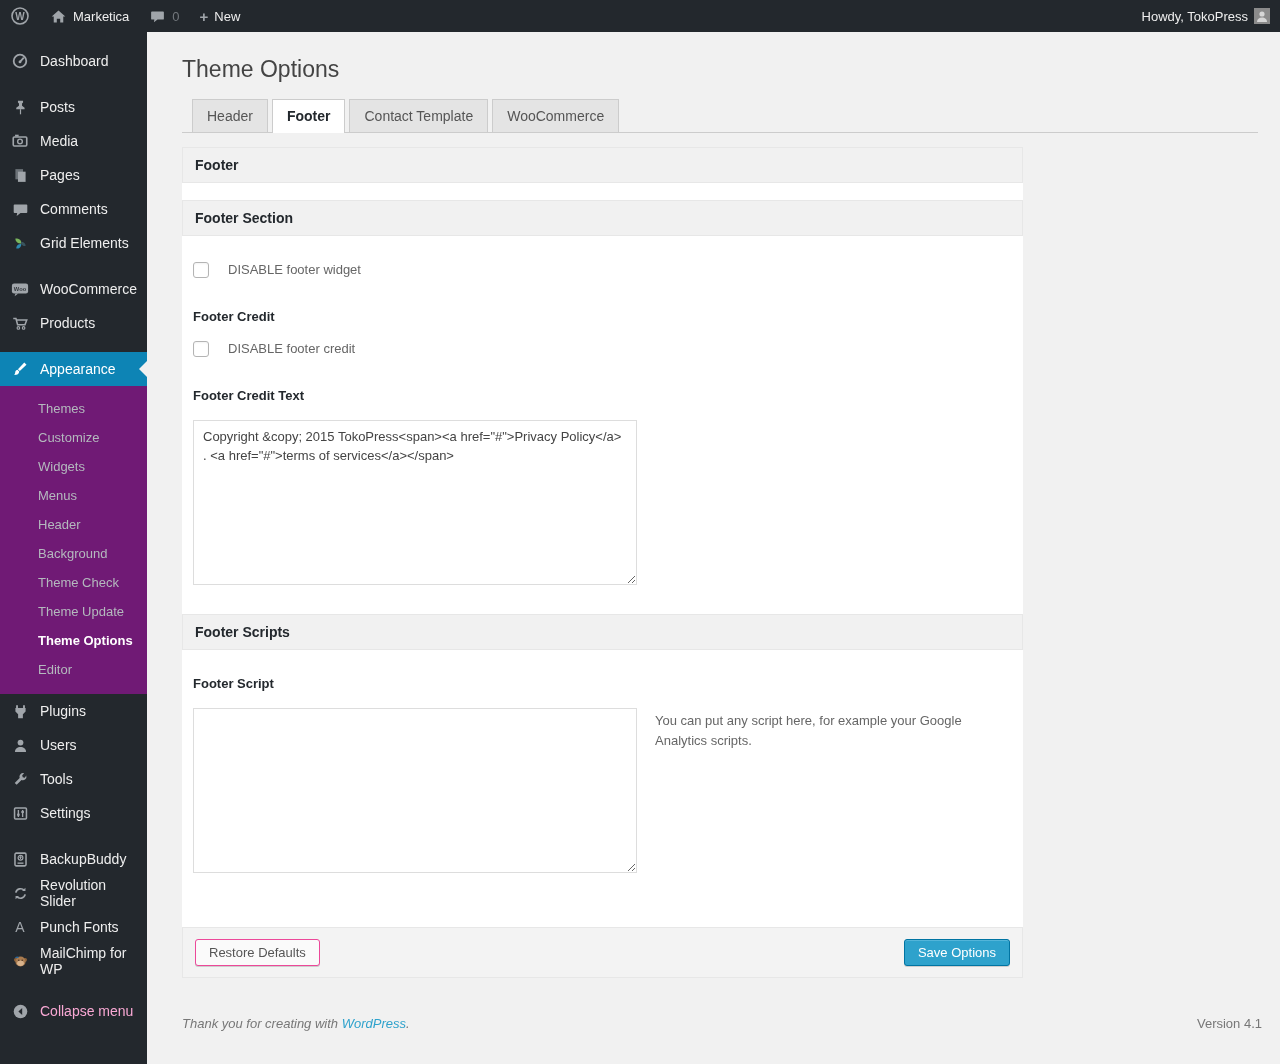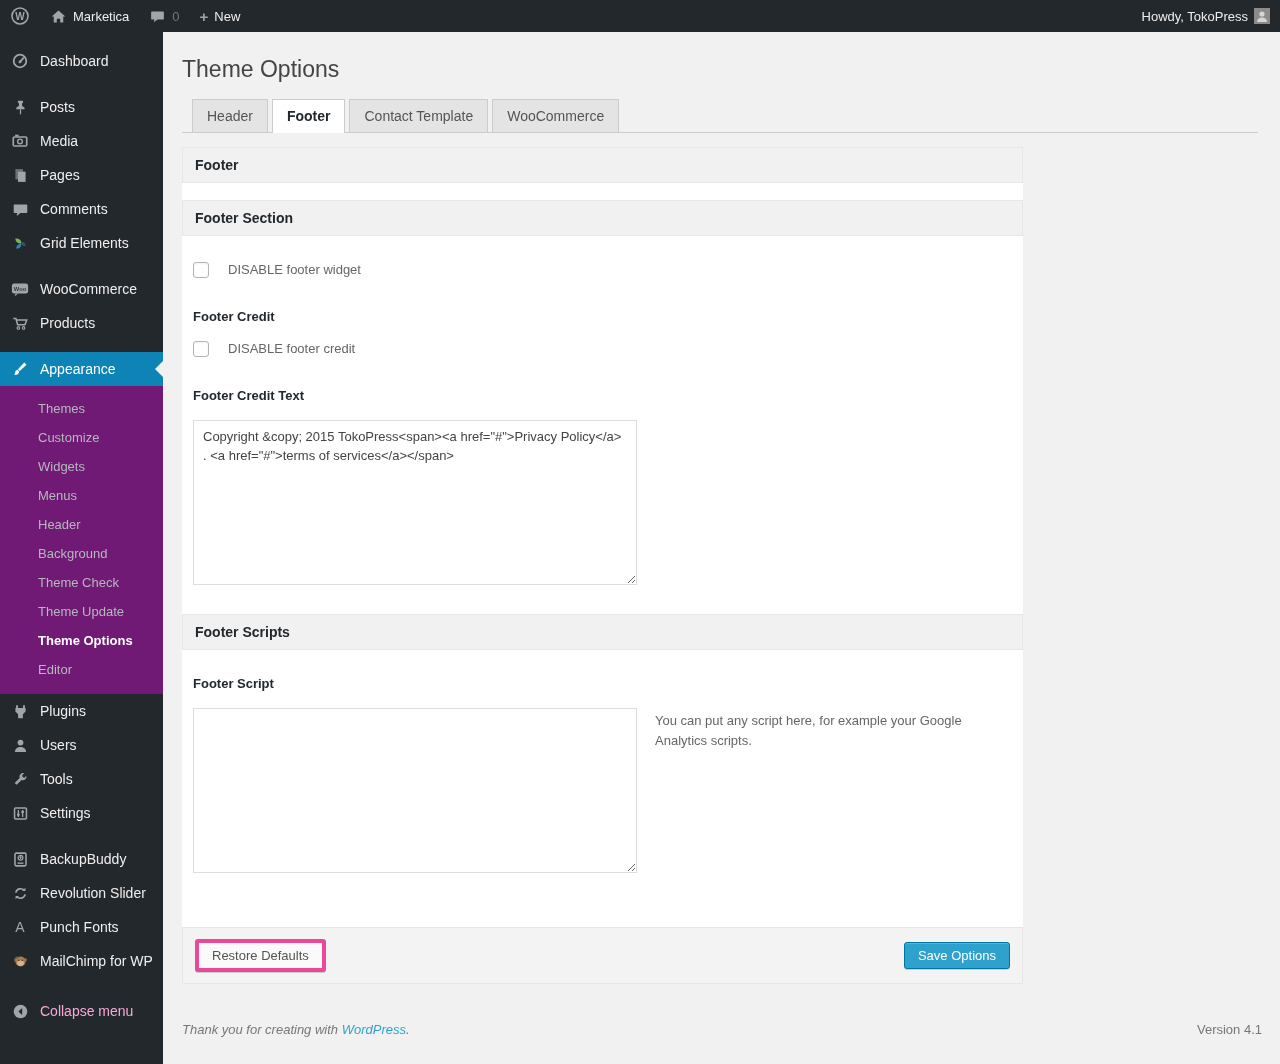--- a/index.html
+++ b/index.html
@@ -14,21 +14,21 @@
     background:#23282d; color:#eee; display:flex; align-items:center;
     font-size:13px;
   }
   .ab-item { display:flex; align-items:center; gap:6px; padding:0 10px; height:32px; cursor:pointer; }
   .ab-count { color:#72777c; }
   .ab-right { margin-left:auto; display:flex; align-items:center; }
   .ab-plus { font-size:15px; color:#a0a5aa; font-weight:bold; line-height:1; }
   .avatar { width:16px; height:16px; background:#8b8b8b; display:inline-block; }
   
   #sidebar {
-    position:fixed; top:32px; left:0; bottom:0; width:163px;
+    position:fixed; top:32px; left:0; bottom:0; width:147px;
     background:#23282d; color:#eee; padding-top:12px; font-size:14px;
   }
   .menu-item {
     display:flex; align-items:center; gap:10px; padding:0 8px 0 10px;
     height:34px; cursor:pointer; position:relative; color:#eee;
   }
   .menu-item .mi { width:20px; height:20px; display:flex; align-items:center; justify-content:center; flex:none; }
   .menu-sep { height:12px; }
   .menu-item.active { background:#0d84b5; color:#fff; font-weight:400; }
   .menu-item.active::after {
@@ -72,21 +72,21 @@
   .script-row { display:flex; align-items:flex-start; }
   .hint { width:310px; margin-left:18px; padding-top:3px; color:#666; line-height:1.55; }
   .panel-footer {
     margin-top:54px; background:#f3f3f3; border:1px solid #e7e7e7;
     padding:11px 12px; display:flex; align-items:center; justify-content:space-between;
   }
   .btn {
     font-family:"Liberation Sans", sans-serif; font-size:13px; border-radius:3px;
     padding:6px 13px; cursor:pointer; line-height:1;
   }
-  .btn-secondary { background:#fafafa; border:4px solid #ec4899; color:#555; box-shadow:0 1px 0 #ccc; }
+  .btn-secondary { background:#fafafa; border:1px solid #ec4899; color:#555; box-shadow:0 1px 0 #ccc; }
   .btn-primary {
     background:#2ea2cc; border:1px solid #0074a2; color:#fff;
     box-shadow: inset 0 1px 0 rgba(120,200,230,.5), 0 1px 0 rgba(0,0,0,.15);
   }
   
   .page-footer { width:1080px; display:flex; justify-content:space-between; margin-top:38px; padding-bottom:20px; color:#777; }
   .thanks { font-style:italic; color:#777; }
   .thanks a { color:#2ea2cc; text-decoration:none; cursor:pointer; }
   .version { color:#777; }
   svg { display:block; }

